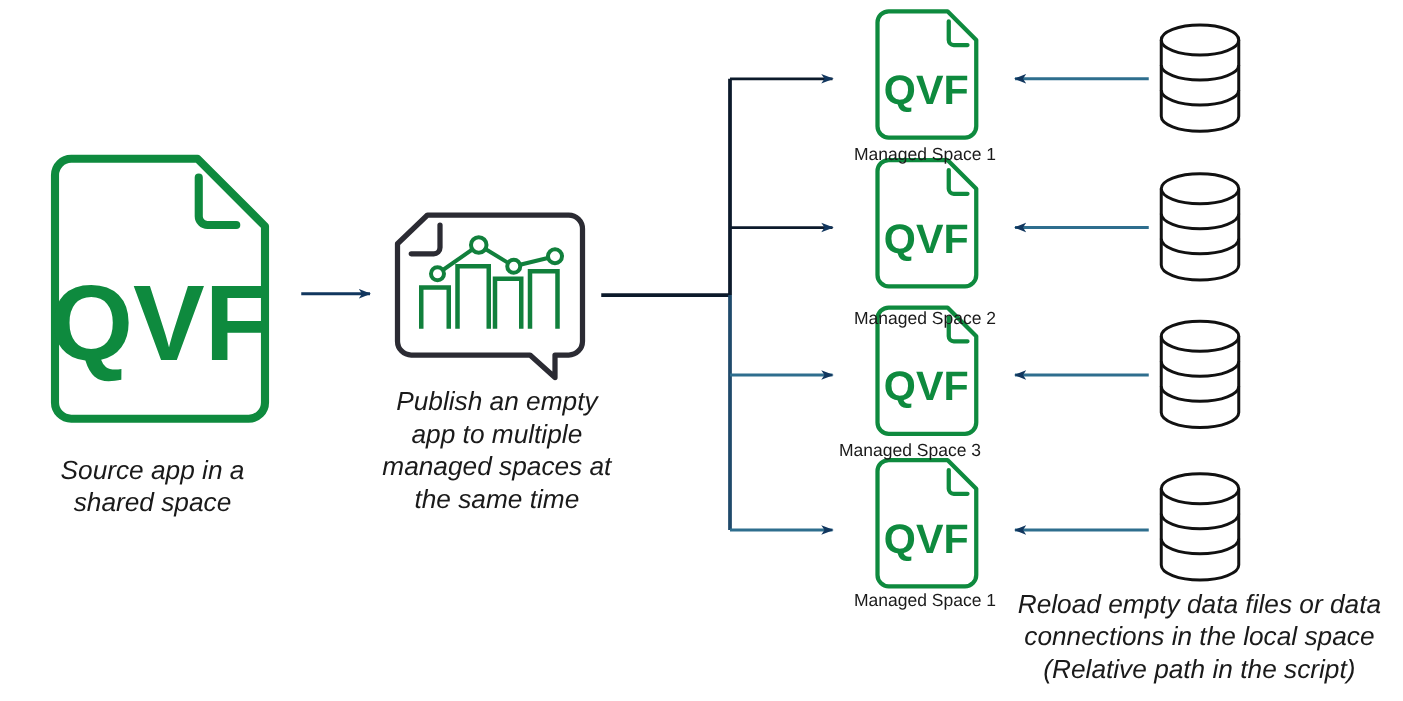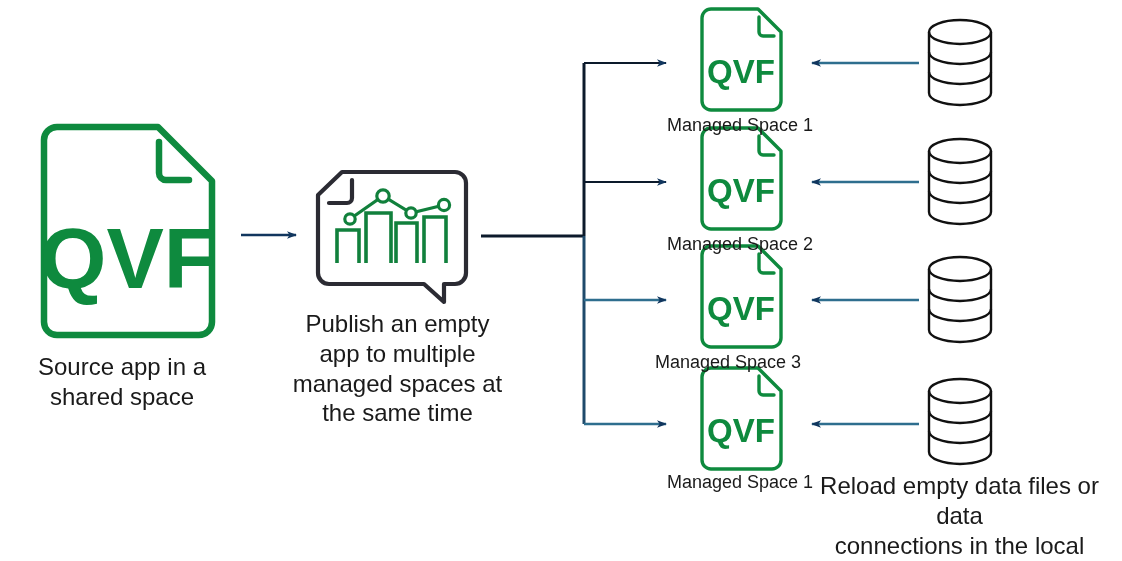--- a/index.html
+++ b/index.html
@@ -25,47 +25,48 @@
     height: 561px;
   }
   .caption {
     position: absolute;
     text-align: center;
     color: #1a1a1a;
     line-height: 1.24;
     white-space: pre-line;
   }
   .caption-lg {
-    font-size: 24px;
+    font-size: 21px;
+    font-style: italic;
   }
   #caption-source {
     left: 8px;
-    top: 352px;
+    top: 364px;
     width: 228px;
     text-align: center;
   }
   #caption-publish {
     left: 290px;
     top: 309px;
     width: 215px;
   }
   #caption-reload {
     left: 802px;
     top: 471px;
     width: 315px;
   }
   .space-label {
     position: absolute;
     width: 200px;
     text-align: center;
-    font-size: 18px;
+    font-size: 14px;
     color: #1a1a1a;
   }
   #space-label-0 { left: 640px; top: 115px; }
-  #space-label-1 { left: 640px; top: 234px; }
+  #space-label-1 { left: 640px; top: 246px; }
   #space-label-2 { left: 628px; top: 352px; }
   #space-label-3 { left: 640px; top: 472px; }
 </style>
 </head>
 <body>
 
 <div id="diagram-root">
 
   <svg class="layer-svg" viewBox="0 0 1122 561">
     <defs>

